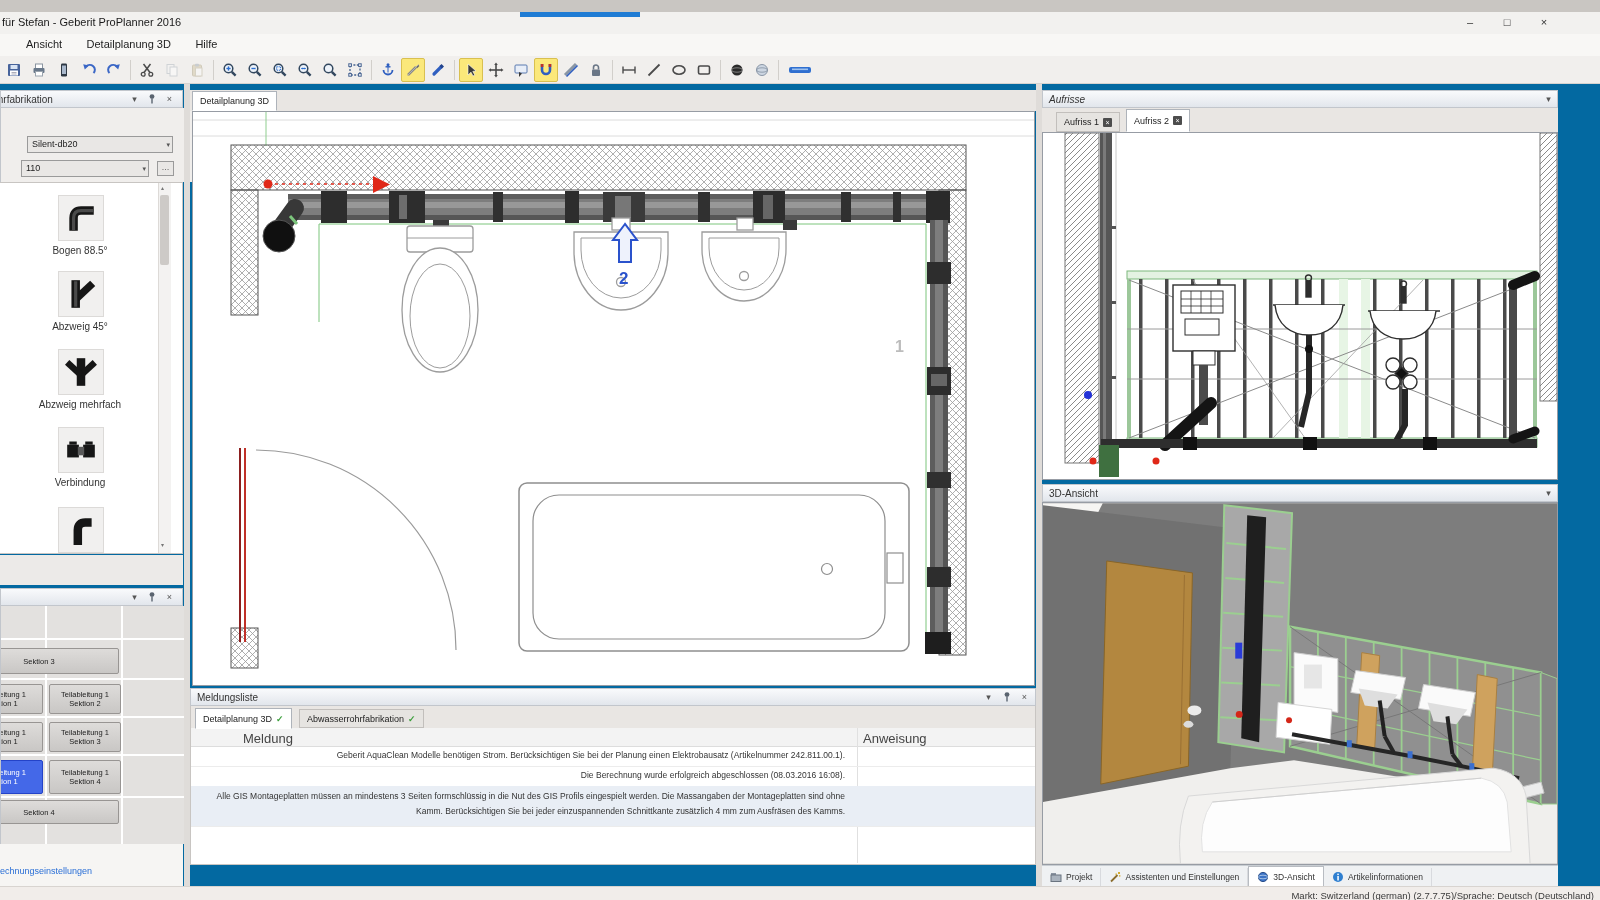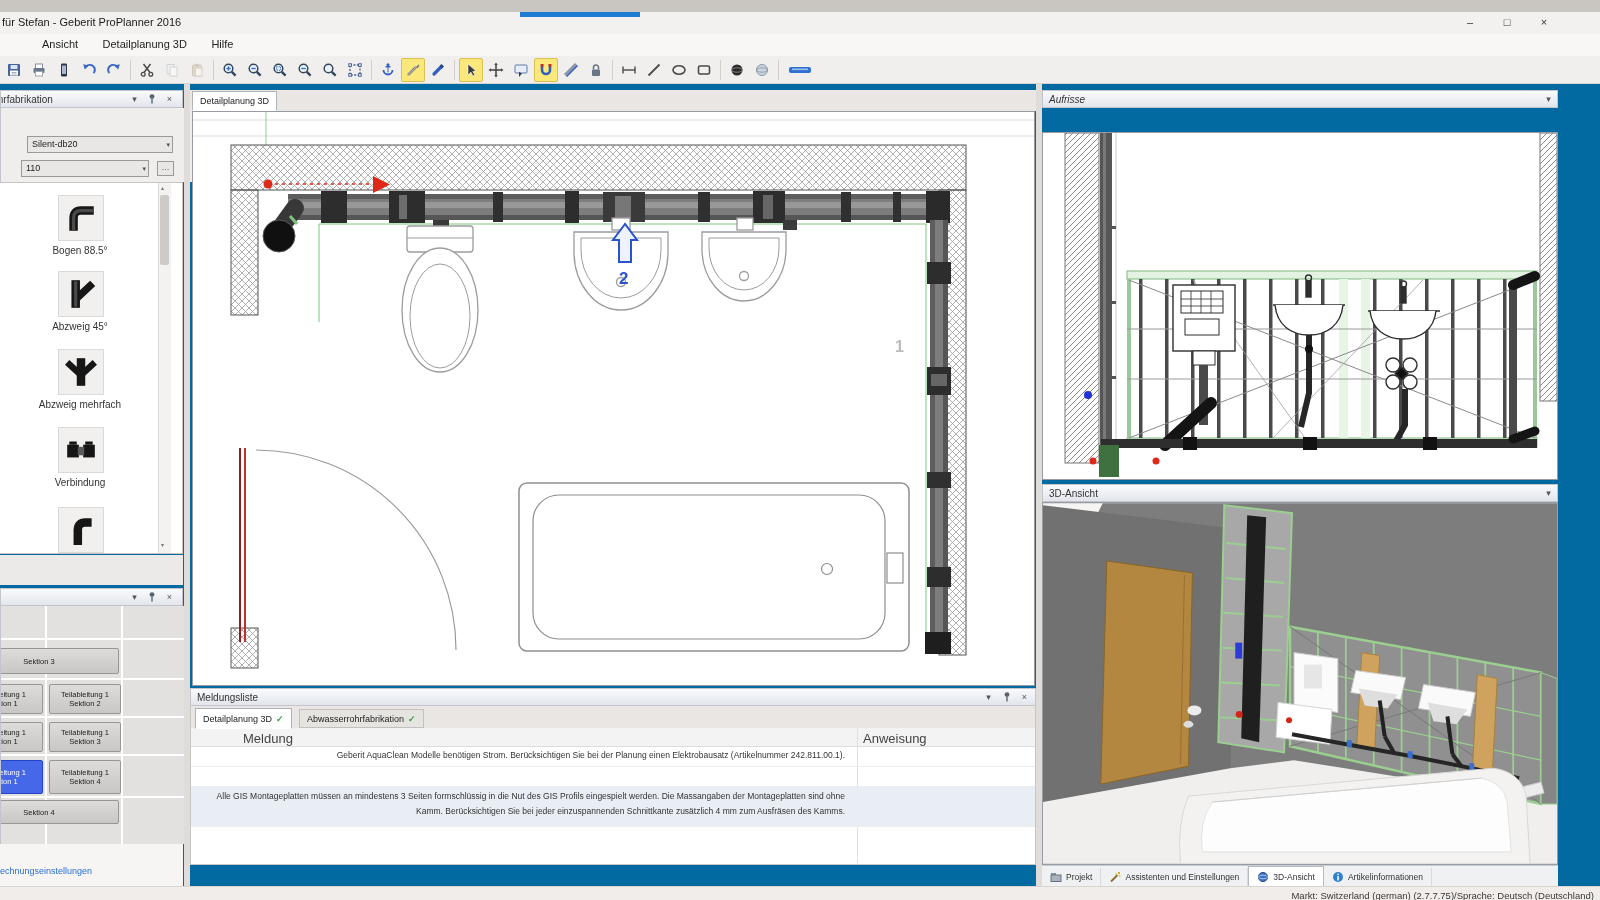--- a/index.html
+++ b/index.html
@@ -278,21 +278,21 @@
 
   <div class="abs titlebar">
     <span class="abs titletext">für Stefan - Geberit ProPlanner 2016</span>
     <div class="abs bluestrip" style="background:#1f7cd4;"></div>
     <span class="abs winbtn" style="left:1455px;">–</span>
     <span class="abs winbtn" style="left:1492px;">□</span>
     <span class="abs winbtn" style="left:1529px;">×</span>
   </div>
 
   <div class="abs menubar">
-    <div style="padding-left:32px;">
+    <div style="padding-left:16px;">
       <span class="menuitem">Ansicht</span>
       <span class="menuitem">Detailplanung 3D</span>
       <span class="menuitem">Hilfe</span>
     </div>
   </div>
 
   <div class="abs toolbar">
     <div class="tbtn" title="save">
         <svg width="16" height="16">
           <use href="#s-save"></use>
@@ -695,28 +695,41 @@
   </div>
   <div class="abs" style="left:190px;top:716px;width:846px;height:137px;background:#fff;border:1px solid #c8c5c2;border-top:none;box-sizing:border-box;">
     <div class="abs" style="left:0;top:0;width:844px;height:18px;background:#f3f3f3;border-bottom:1px solid #ddd;">
       <span class="collabel" style="left:52px;top:3px;">Meldung</span>
       <span class="collabel" style="left:672px;top:3px;">Anweisung</span>
     </div>
     <div class="abs" style="left:666px;top:0;width:1px;height:135px;background:#e0e0e0;"></div>
     <div class="abs" style="left:0;top:18px;width:844px;height:20px;border-bottom:1px solid #ececec;">
       <span class="mrow" style="left:14px;top:2px;width:640px;">Geberit AquaClean Modelle benötigen Strom. Berücksichtigen Sie bei der Planung einen Elektrobausatz (Artikelnummer 242.811.00.1).</span>
     </div>
+    <div class="abs" style="left:0;top:38px;width:844px;height:20px;border-bottom:1px solid #ececec;">
+      <span class="mrow" style="left:14px;top:2px;width:640px;">Die Berechnung wurde erfolgreich abgeschlossen (08.03.2016 16:08).</span>
+    </div>
     <div class="abs" style="left:0;top:58px;width:844px;height:40px;background:#e9eef5;border-bottom:1px solid #ececec;">
       <span class="mrow" style="left:14px;top:3px;width:640px;">Alle GIS Montageplatten müssen an mindestens 3 Seiten formschlüssig in die Nut des GIS Profils eingespielt werden. Die Massangaben der Montageplatten sind ohne Kamm. Berücksichtigen Sie bei jeder einzuspannenden Schnittkante zusätzlich 4 mm zum Ausfräsen des Kamms.</span>
     </div>
   </div>
 
   <div class="abs phead" style="left:1042px;top:78px;width:516px;">
     <span class="ptitle" style="left:6px;font-style:italic;">Aufrisse</span>
     <span class="pbtn" style="left:498px;">▾</span>
+  </div>
+  <div class="abs" style="left:1042px;top:96px;width:516px;height:24px;background:#e9e6e3;">
+    <div class="tab inactive" style="left:14px;top:4px;height:20px;">
+      <span>Aufriss 1</span>
+      <span class="tabx">×</span>
+    </div>
+    <div class="tab active" style="left:84px;top:1px;height:23px;">
+      <span>Aufriss 2</span>
+      <span class="tabx">×</span>
+    </div>
   </div>
   <div class="abs canvas" style="left:1042px;top:120px;width:516px;height:348px;">
     <svg width="514" height="346" viewBox="0 0 514 346">
       <defs>
         <pattern id="dh2" width="6" height="6" patternUnits="userSpaceOnUse">
           <path d="M0 6 L6 0" stroke="#8a8a8a" stroke-width="1"></path>
         </pattern>
       </defs>
       <rect x="22" y="0" width="34" height="330" fill="url(#dh2)" stroke="#777"></rect>
       <rect x="497" y="0" width="17" height="268" fill="url(#dh2)" stroke="#777"></rect>

